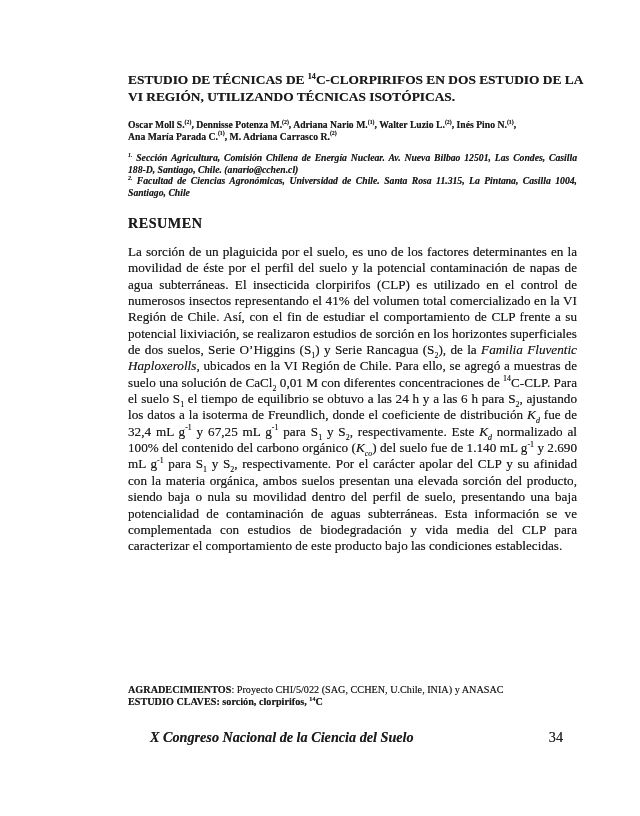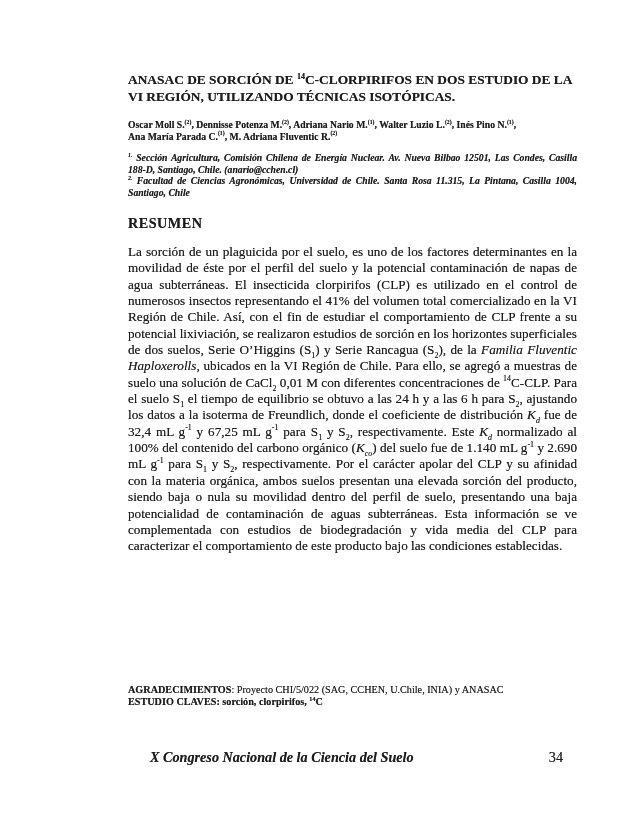--- a/index.html
+++ b/index.html
@@ -19,42 +19,42 @@
   .affils { top:152px; font-size:9.7px; font-weight:bold; font-style:italic;
             line-height:11.6px; text-align:justify; }
   .affils p { margin:0; }
   .resumen { top:215px; font-size:14.2px; font-weight:bold; 
              letter-spacing:0.5px; }
   .abstract { top:244px; font-size:13.2px; line-height:16.35px; text-align:justify; }
   .meta { top:684px; font-size:10.2px; line-height:12.2px; }
   .meta .keywords { font-weight:bold; }
   .footer { position:absolute; top:729px; left:150px; width:413px;
             display:flex; justify-content:space-between; align-items:flex-start;
-            font-size:14.2px;margin-top:20px; }
+            font-size:14.2px; }
   .conf { font-weight:bold; font-style:italic; }
   .pagenum { font-weight:normal; }
   sup, sub { font-size:0.6em; line-height:0; }
   sup { vertical-align:super;margin-top:28px; }
   sub { vertical-align:sub; }
   .it { font-style:italic; }
   .bd { font-weight:bold; }
 </style>
 </head>
 <body>
 
 <div class="page">
 
   <header class="block title">
-    <div class="tline"><span>ANASAC DE SORCIÓN DE </span><sup>14</sup><span>C-CLORPIRIFOS EN DOS ESTUDIO DE LA</span></div>
+    <div class="tline"><span>ESTUDIO DE TÉCNICAS DE </span><sup>14</sup><span>C-CLORPIRIFOS EN DOS ESTUDIO DE LA</span></div>
     <div class="tline"><span>VI REGIÓN, UTILIZANDO TÉCNICAS ISOTÓPICAS.</span></div>
   </header>
 
   <div class="block authors">
     <div class="aline"><span>Oscar Moll S.</span><sup>(2)</sup><span>, Dennisse Potenza M.</span><sup>(2)</sup><span>, Adriana Nario M.</span><sup>(1)</sup><span>, Walter Luzio L.</span><sup>(2)</sup><span>, Inés Pino N.</span><sup>(1)</sup><span>,</span></div>
-    <div class="aline"><span>Ana María Parada C.</span><sup>(1)</sup><span>, M. Adriana Fluventic R.</span><sup>(2)</sup></div>
+    <div class="aline"><span>Ana María Parada C.</span><sup>(1)</sup><span>, M. Adriana Carrasco R.</span><sup>(2)</sup></div>
   </div>
 
   <div class="block affils">
     <p><sup>1.</sup><span> Sección Agricultura, Comisión Chilena de Energía Nuclear. Av. Nueva Bilbao 12501, Las Condes, Casilla 188-D, Santiago, Chile. (anario@cchen.cl)</span></p>
     <p><sup>2.</sup><span> Facultad de Ciencias Agronómicas, Universidad de Chile. Santa Rosa 11.315, La Pintana, Casilla 1004, Santiago, Chile</span></p>
   </div>
 
   <h2 class="block resumen">RESUMEN</h2>
 
   <p class="block abstract"><span>La sorción de un plaguicida por el suelo, es uno de los factores determinantes en la movilidad de éste por el perfil del suelo y la potencial contaminación de napas de agua subterráneas. El insecticida clorpirifos (CLP) es utilizado en el control de numerosos insectos representando el 41% del volumen total comercializado en la VI Región de Chile. Así, con el fin de estudiar el comportamiento de CLP frente a su potencial lixiviación, se realizaron estudios de sorción en los horizontes superficiales de dos suelos, Serie O’Higgins (S</span><sub>1</sub><span>) y Serie Rancagua (S</span><sub>2</sub><span>), de la </span><span class="it">Familia Fluventic Haploxerolls</span><span>, ubicados en la VI Región de Chile. Para ello, se agregó a muestras de suelo una solución de CaCl</span><sub>2</sub><span> 0,01 M con diferentes concentraciones de </span><sup>14</sup><span>C-CLP. Para el suelo S</span><sub>1</sub><span> el tiempo de equilibrio se obtuvo a las 24 h y a las 6 h para S</span><sub>2</sub><span>, ajustando los datos a la isoterma de Freundlich, donde el coeficiente de distribución </span><span class="it">K</span><sub class="it">d</sub><span> fue de 32,4 mL g</span><sup>-1</sup><span> y 67,25 mL g</span><sup>-1</sup><span> para S</span><sub>1</sub><span> y S</span><sub>2</sub><span>, respectivamente. Este </span><span class="it">K</span><sub class="it">d</sub><span> normalizado al 100% del contenido del carbono orgánico (</span><span class="it">K</span><sub class="it">co</sub><span>) del suelo fue de 1.140 mL g</span><sup>-1</sup><span> y 2.690 mL g</span><sup>-1</sup><span> para S</span><sub>1</sub><span> y S</span><sub>2</sub><span>, respectivamente. Por el carácter apolar del CLP y su afinidad con la materia orgánica, ambos suelos presentan una elevada sorción del producto, siendo baja o nula su movilidad dentro del perfil de suelo, presentando una baja potencialidad de contaminación de aguas subterráneas. Esta información se ve complementada con estudios de biodegradación y vida media del CLP para caracterizar el comportamiento de este producto bajo las condiciones establecidas.</span></p>

